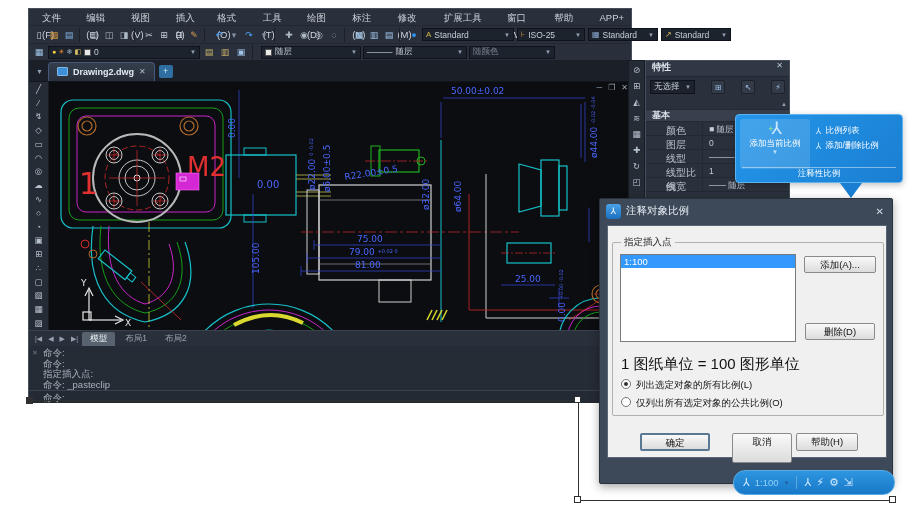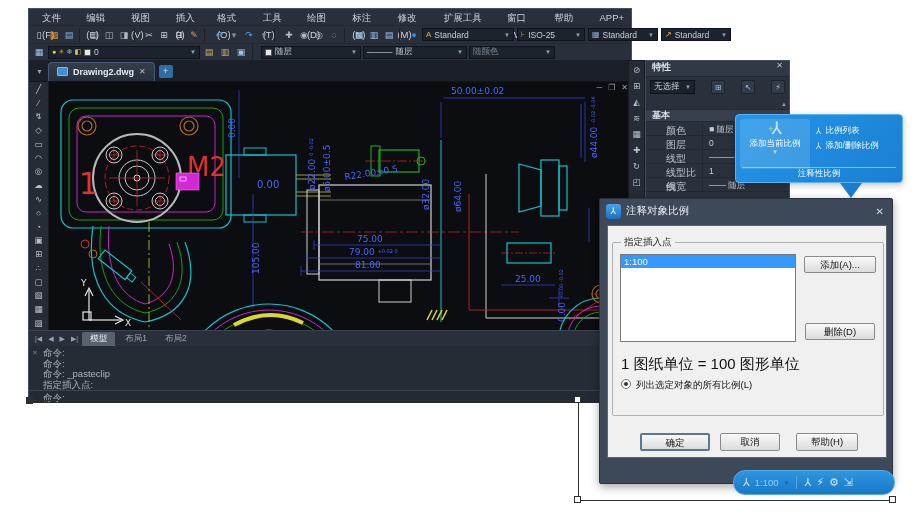--- a/index.html
+++ b/index.html
@@ -127,21 +127,21 @@
   #d-add { left:191px; top:13px; width:72px; height:17px; line-height:15px; }
   #d-del { left:192px; top:40px; width:70px; height:17px; line-height:15px;margin-top:40px; }
   #d-unit { position:absolute; left:8px; top:112px; font-size:15px; color:#111; }
   .radio-row { position:absolute; left:8px; display:flex; align-items:flex-start; gap:5px;
     font-size:9.5px; color:#111; }
   .rdot { width:10px; height:10px; border-radius:50%; border:1px solid #777;
     background:#fff; position:relative; }
   .rdot.checked::after { content:""; position:absolute; left:2px; top:2px; width:4px; height:4px;
     border-radius:50%; background:#333; }
   #d-ok { left:32px; top:207px; width:70px; height:18px; line-height:16px; border:2px solid #5a7894; }
-  #d-cancel { left:112px; top:207px; width:60px; height:18px; line-height:16px; }
+  #d-cancel { left:124px; top:207px; width:60px; height:30px; line-height:16px; }
   #d-help { left:188px; top:207px; width:62px; height:18px; line-height:16px; }
 
   
   #pill { position:absolute; left:733px; top:470px; width:162px; height:25px; z-index:40;
     border-radius:12px; background:linear-gradient(#2e96e0,#1878c8); border:1px solid #55aae4;
     display:flex; align-items:center; gap:5px; padding:0 9px; }
   #pill .yico { font-size:11px; color:#cfeaff; }
   #pill .scale { font-size:9.5px; color:#8fd2fa; }
   #pill .pcaret { font-size:6px; color:#1c5d9a; }
   #pill .pdiv { width:1px; height:13px; background:#5aa7de; margin:0 2px; }
@@ -500,21 +500,21 @@
     <span class="ltab active">模型</span>
         <span class="ltab">布局1</span>
         <span class="ltab">布局2</span>
       </span>
   </div>
 
   <div id="cmd">
     <span class="cmd-close">✕</span>
     <span>
       
-    <div class="cline">命令:</div><div class="cline">命令:</div><div class="cline">命令: _pasteclip</div><div class="cline">指定插入点:</div></span>
+    <div class="cline">命令:</div><div class="cline">命令:</div><div class="cline">指定插入点:</div><div class="cline">命令: _pasteclip</div></span>
     <div class="cinput">命令:</div>
   </div>
 </div>
 
 <div id="right-group">
   <div id="modify-strip">
 
   <span class="ticon">⊘</span>
       <span class="ticon">⊞</span>
       <span class="ticon">◭</span>
@@ -606,20 +606,24 @@
       <div id="d-list">
 
       <div class="sitem active">1:100</div>
         </div>
       <div id="d-add" class="wbtn">添加(A)...</div>
       <div id="d-del" class="wbtn">删除(D)</div>
       <div id="d-unit">1 图纸单位 = 100 图形单位</div>
       <div class="radio-row" style="top:136px;">
         <span class="rdot checked"></span>
         <span>列出选定对象的所有比例(L)</span>
+      </div>
+      <div class="radio-row" style="top:154px;">
+        <span class="rdot"></span>
+        <span>仅列出所有选定对象的公共比例(O)</span>
       </div>
     </div>
     <div id="d-ok" class="wbtn">确定</div>
     <div id="d-cancel" class="wbtn">取消</div>
     <div id="d-help" class="wbtn">帮助(H)</div>
   </div>
 </div>
 
 <div id="pill">
   <span class="yico">⅄</span>

